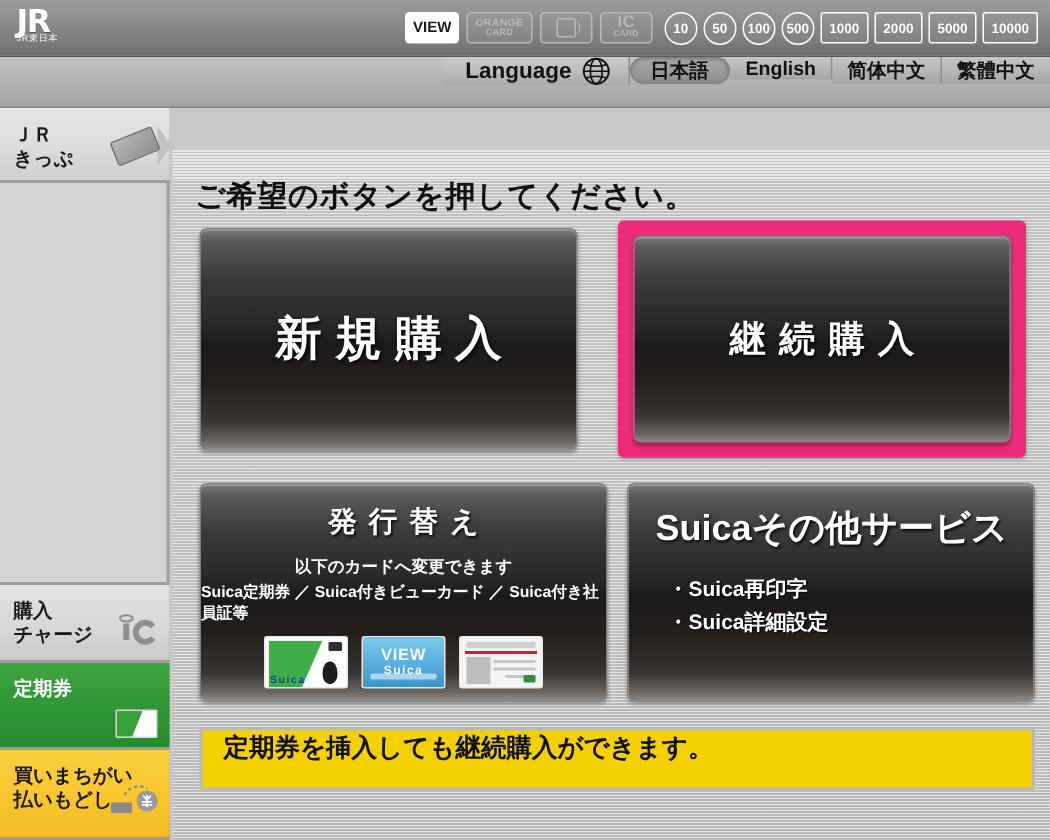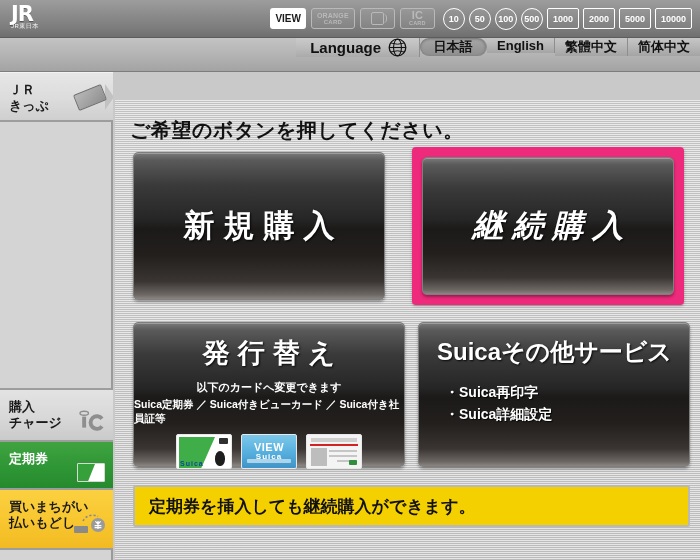--- a/index.html
+++ b/index.html
@@ -132,21 +132,21 @@
   }
   .si-gap { height:268px; background:#d4d4d4; border-bottom:2px solid #9d9d9d; }
 
   .si-charge {
     height:52px;
     background:linear-gradient(180deg,#e3e3e3 0%,#d8d8d8 55%,#cacaca 100%);
   }
   .ic-icon { width:30px; height:22px; position:relative; }
 
   .si-teiki {
-    height:48px;
+    height:58px;
     background:linear-gradient(180deg,#3fa33f 0%,#2f9636 55%,#258a2d 100%);
     text-align:center;
   }
   .si-teiki .side-label { color:#fff; }
   .pass-icon {
     width:28px; height:19px; background:#fff; border:1px solid #d8d8d8; border-radius:1px;
     position:relative; overflow:hidden;
   }
   .pass-icon:before {
     content:""; position:absolute; left:0; top:0; width:17px; height:19px;
@@ -193,24 +193,24 @@
     position:absolute; border-radius:4px;
     background:#ed2a7b;
     box-shadow:0 1px 3px rgba(0,0,0,.3);
   }
 
   #btn-shinki { left:18px; top:52px; width:252px; height:148px; justify-content:center; }
   #btn-shinki .btn-title { font-size:31px; letter-spacing:9px; text-indent:9px; }
 
   #frame-keizoku { left:297px; top:47px; width:272px; height:158px; }
   #btn-keizoku { left:307px; top:57px; width:252px; height:138px; justify-content:center; }
-  #btn-keizoku .btn-title { font-size:31px; letter-spacing:9px; text-indent:9px;font-style:italic; }
+  #btn-keizoku .btn-title { font-size:24px; letter-spacing:9px; text-indent:9px; }
 
   #btn-hakkou { left:18px; top:222px; width:272px; height:145px; }
-  #btn-hakkou .btn-title { font-size:27px; letter-spacing:8px; text-indent:8px; margin-top:12px; }
+  #btn-hakkou .btn-title { font-size:19px; letter-spacing:8px; text-indent:8px; margin-top:12px; }
   .hak-sub1 { color:#fff; font-size:11px; font-weight:bold; margin-top:9px; }
   .hak-sub2 { color:#fff; font-size:10.5px; font-weight:bold; margin-top:3px; }
   .card-row { display:flex; gap:9px; margin-top:8px; }
 
   .mini-card { width:56px; height:35px; border-radius:2px; overflow:hidden; position:relative;
                border:1px solid #e8e8e8; background:#fff; }
   .mc-suica { background:#fff; }
   .mc-suica .grn {
     position:absolute; left:2px; top:2px; width:36px; height:31px; background:#3fae49;
     clip-path:polygon(0 0, 100% 0, 62% 100%, 0 100%);
@@ -244,21 +244,21 @@
   #btn-suica .btn-title { font-size:24px; margin:13px 0 0 18px; letter-spacing:0px; }
   .suica-bullets { margin:13px 0 0 26px; }
   .suica-bullets li {
     list-style:none; color:#fff; font-size:14px; font-weight:bold;
     line-height:22px; text-shadow:1px 1px 1px rgba(0,0,0,.8);
   }
 
   .notice {
     position:absolute; left:18px; top:385px; width:557px; height:42px;
     background:#f5d000; border:2px solid #b9b9b9; border-radius:2px;
-    display:flex; align-items:center;
+    display:flex; align-items:flex-start;
   }
   .notice span {
     margin-left:14px; font-size:17px; font-weight:bold; color:#111;
   }
 </style>
 </head>
 <body>
 
 <div id="app">
 
@@ -306,22 +306,22 @@
           <circle cx="12" cy="12" r="10.5" fill="none" stroke="#111" stroke-width="1.6"></circle>
           <ellipse cx="12" cy="12" rx="5" ry="10.5" fill="none" stroke="#111" stroke-width="1.4"></ellipse>
           <line x1="1.5" y1="12" x2="22.5" y2="12" stroke="#111" stroke-width="1.4"></line>
           <path d="M3.2 6.3 Q12 9.4 20.8 6.3" fill="none" stroke="#111" stroke-width="1.2"></path>
           <path d="M3.2 17.7 Q12 14.6 20.8 17.7" fill="none" stroke="#111" stroke-width="1.2"></path>
         </svg>
       </span>
     </div>
     <div class="langbtn active">日本語</div>
     <div class="langbtn">English</div>
+    <div class="langbtn">简体中文</div>
     <div class="langbtn">繁體中文</div>
-    <div class="langbtn">简体中文</div>
   </div>
 
   <div class="sidebar">
 
     <div class="side-item si-jr">
       <div class="arrow-tab"></div>
       <div class="side-label">ＪＲ
 きっぷ</div>
       <div class="side-icon" style="right:8px; top:16px;">
         <div class="ticket-icon"></div>

